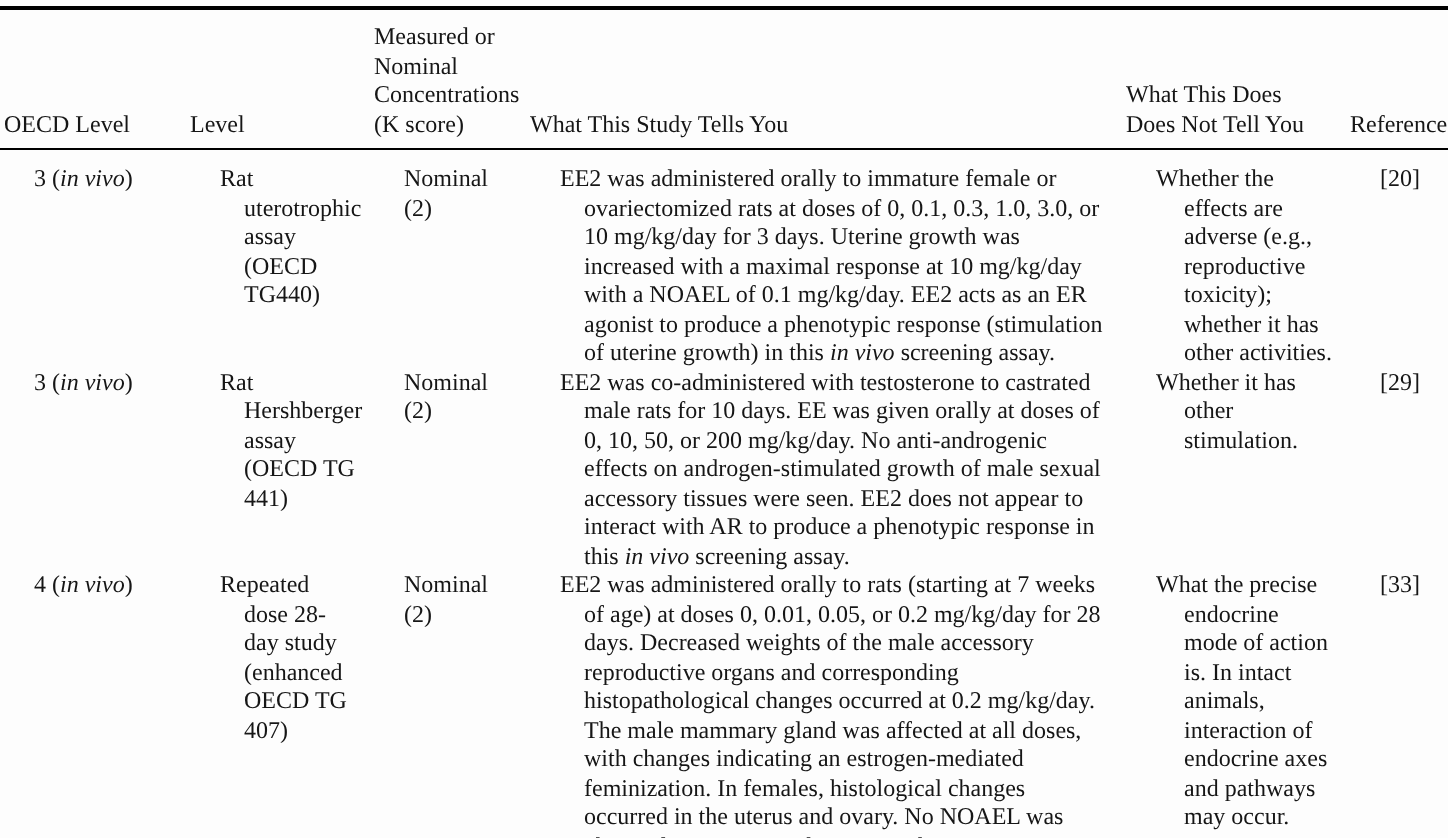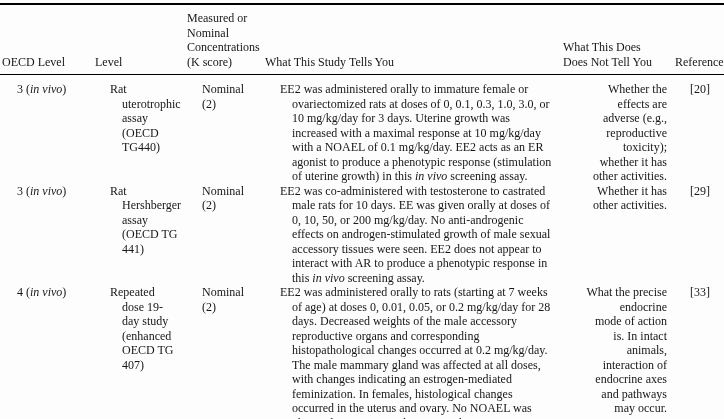--- a/index.html
+++ b/index.html
@@ -35,21 +35,21 @@
     padding: 6px 4px 5px 2px;
   }
   td {
     vertical-align: top;
     padding: 0 6px 0 17px;
   }
   tbody tr:first-child td { padding-top: 7px; }
   .prelines { white-space: pre-line; font-family: Liberation Serif, serif; }
   .oneline { white-space: nowrap; }
   .hang   { padding-left: 12px; text-indent: -12px; }
-  .hang14 { padding-left: 14px; text-indent: -14px; text-align: right; }
+  .hang14 { padding-left: 14px; text-indent: -14px; }
   i { font-style: italic; }
 </style>
 </head>
 <body>
 
 <div class="page">
   <table class="paper-table">
     <colgroup>
       <col class="c1">
         <col class="c2">
@@ -100,32 +100,32 @@
         <td>
             <div class="hang">Rat Hershberger assay (OECD TG 441)</div>
           </td>
         <td>
             <div>Nominal (2)</div>
           </td>
         <td>
             <div class="hang"><span>EE2 was co-administered with testosterone to castrated male rats for 10 days. EE was given orally at doses of 0, 10, 50, or 200 mg/kg/day. No anti-androgenic effects on androgen-stimulated growth of male sexual accessory tissues were seen. EE2 does not appear to interact with AR to produce a phenotypic response in this </span><i>in vivo</i><span> screening assay.</span></div>
           </td>
         <td>
-            <div class="hang14">Whether it has other activities.</div>
+            <div class="hang14">Whether it has other stimulation.</div>
           </td>
         <td>
             <div>[29]</div>
           </td>
       </tr>
       <tr>
         <td>
             <div class="hang"><span>4 (</span><i>in vivo</i><span>)</span></div>
           </td>
         <td>
-            <div class="hang">Repeated dose 19-day study (enhanced OECD TG 407)</div>
+            <div class="hang">Repeated dose 28-day study (enhanced OECD TG 407)</div>
           </td>
         <td>
             <div>Nominal (2)</div>
           </td>
         <td>
             <div class="hang"><span>EE2 was administered orally to rats (starting at 7 weeks of age) at doses 0, 0.01, 0.05, or 0.2 mg/kg/day for 28 days. Decreased weights of the male accessory reproductive organs and corresponding histopathological changes occurred at 0.2 mg/kg/day. The male mammary gland was affected at all doses, with changes indicating an estrogen-mediated feminization. In females, histological changes occurred in the uterus and ovary. No NOAEL was obtained. EE2 causes phenotypic changes in intact rodents, and the profile of effects is consistent with ER agonism.</span></div>
           </td>
         <td>
             <div class="hang14">What the precise endocrine mode of action is. In intact animals, interaction of endocrine axes and pathways may occur.</div>
           </td>

